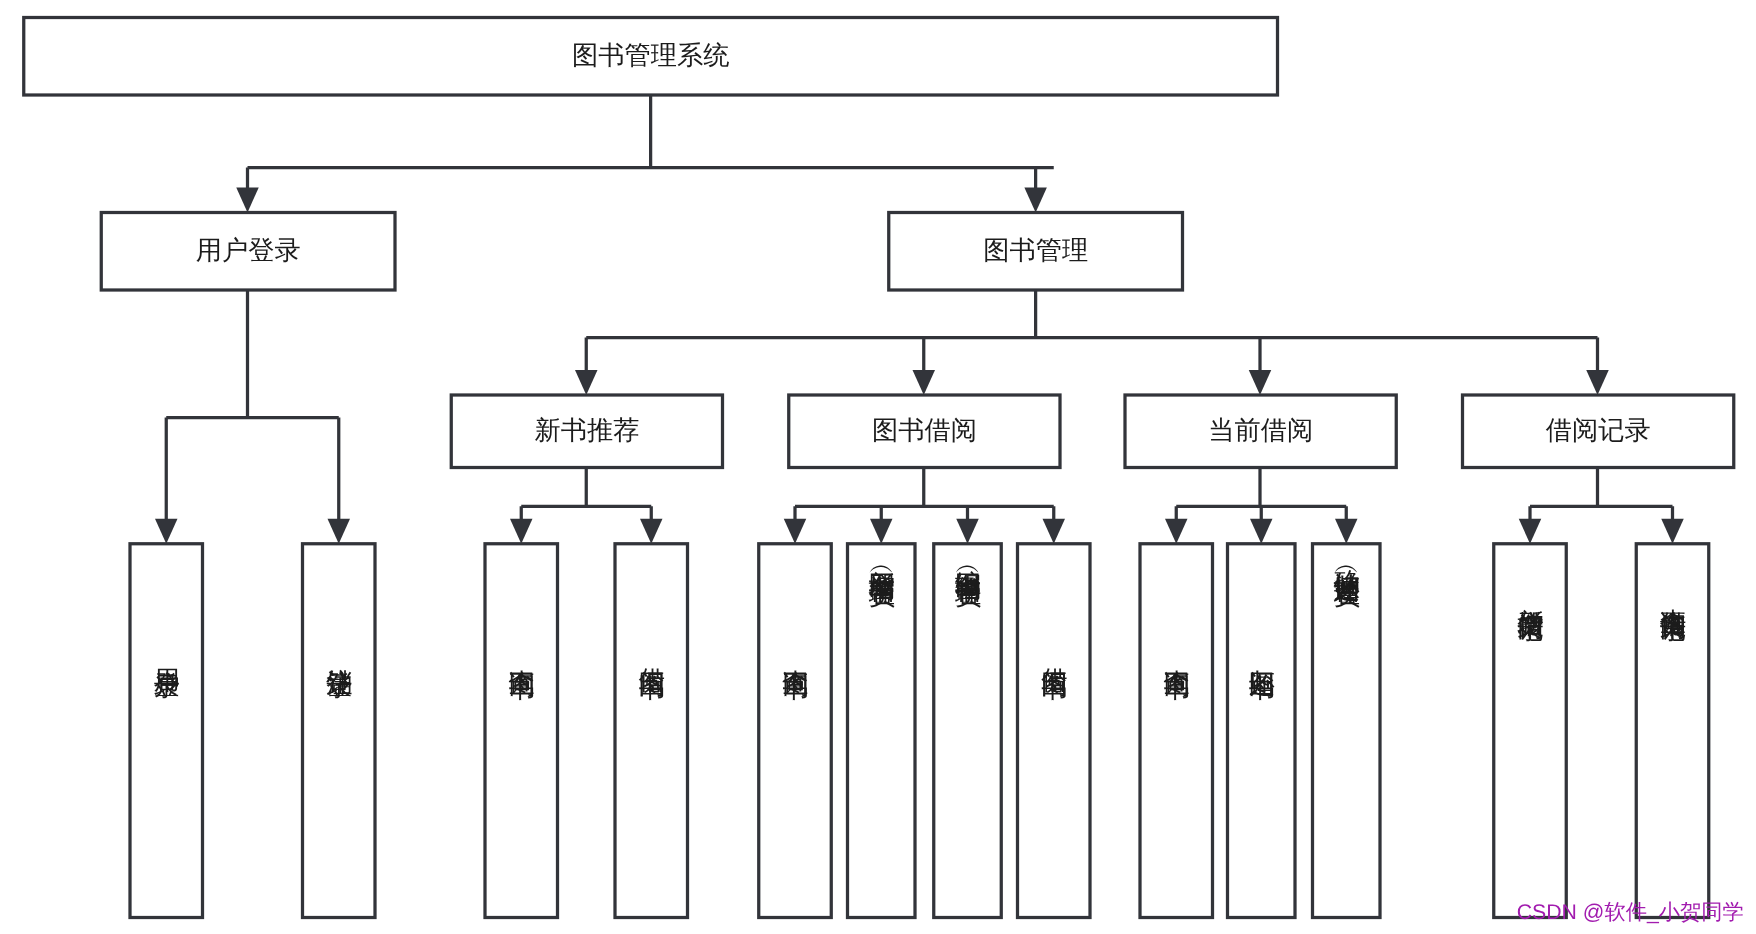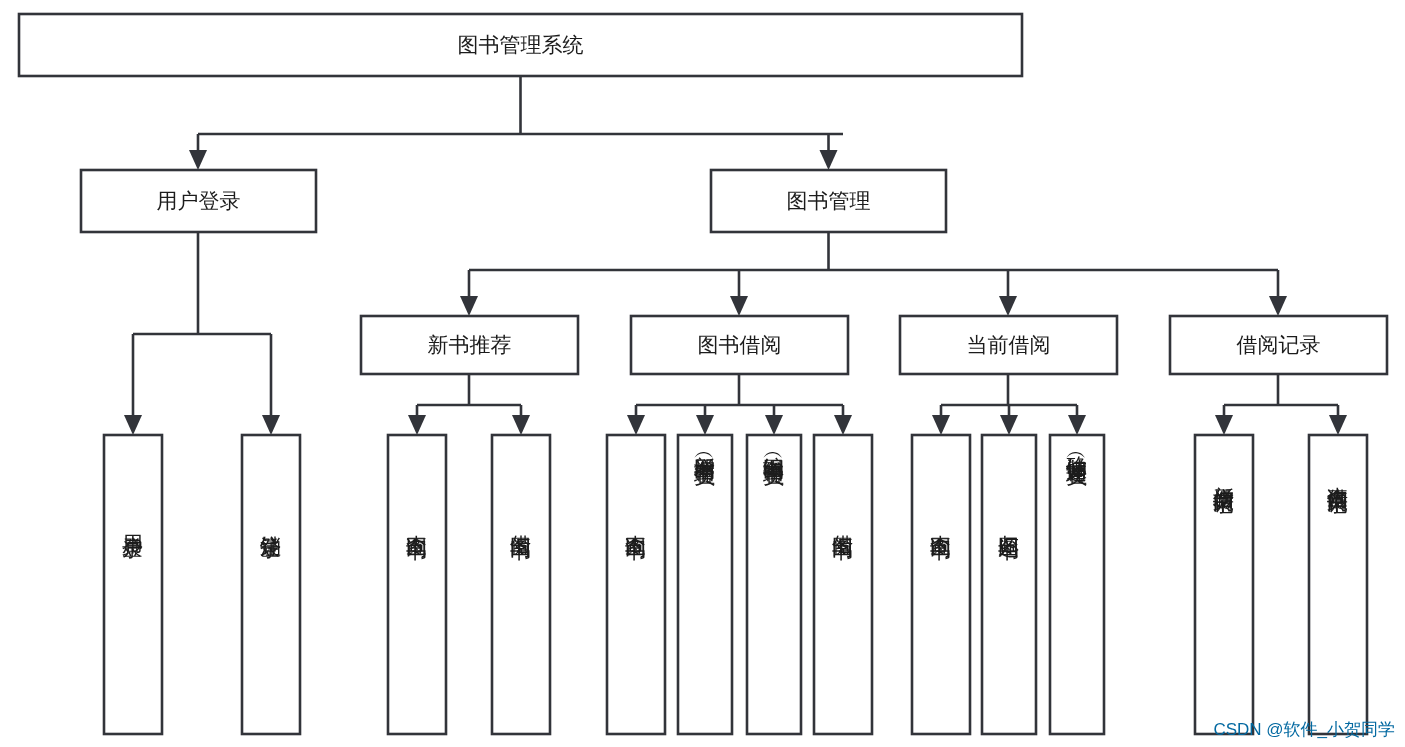--- a/index.html
+++ b/index.html
@@ -53,21 +53,21 @@
   .arrow-head {
     fill: #32343a;
     stroke: none;
   }
   .watermark {
     position: absolute;
     right: 10px;
     bottom: 6px;
     font-family: "Liberation Sans", "DejaVu Sans", sans-serif;
     font-size: 17px;
-    color: #0369a1;
+    color: #a21caf;
     white-space: nowrap;
     user-select: none;
   }
 </style>
 </head>
 <body>
 
 <div id="diagram-root">
 
   <svg id="flowchart" viewBox="0 0 1405 747" xmlns="http://www.w3.org/2000/svg">

